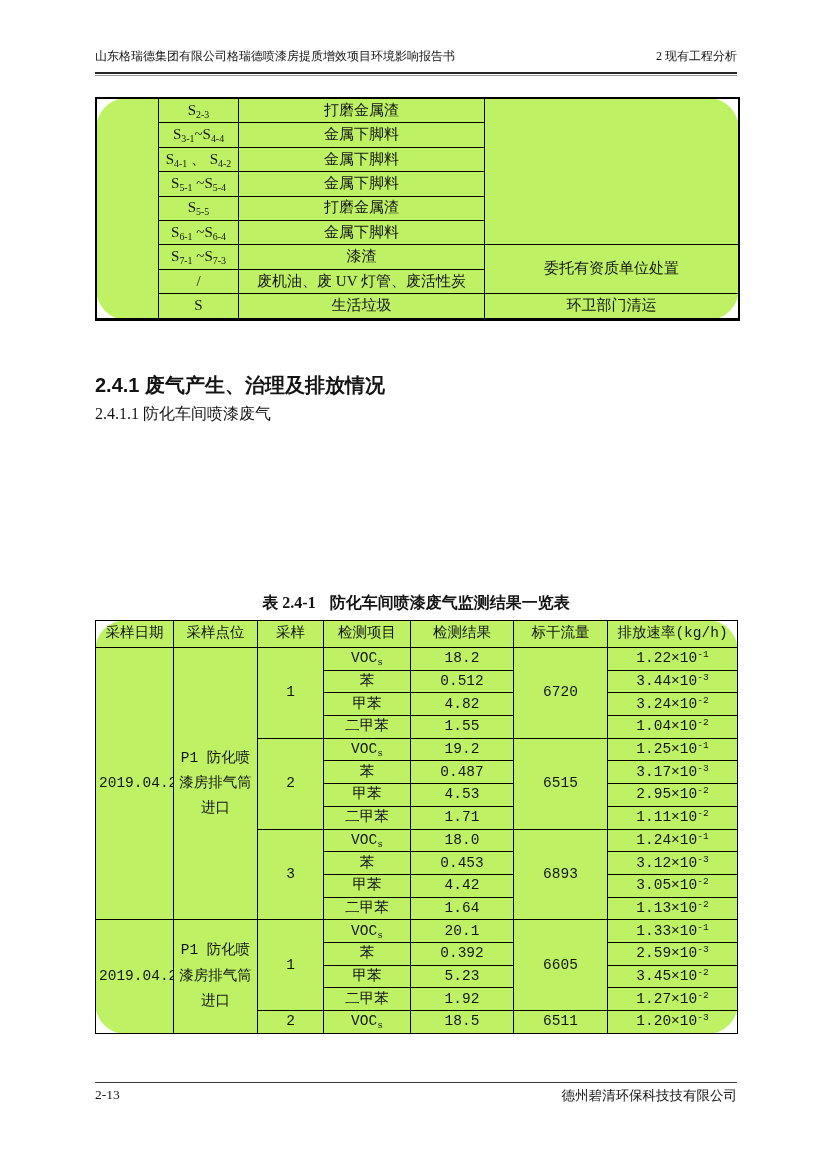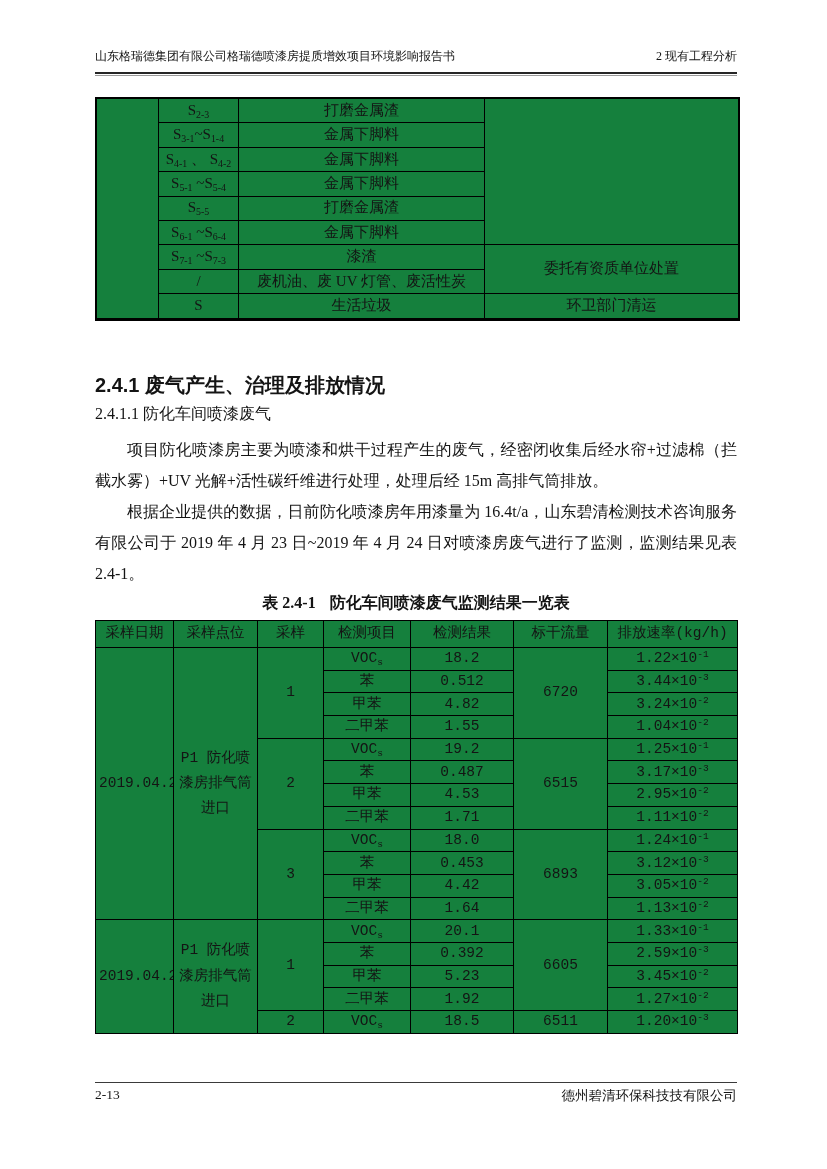--- a/index.html
+++ b/index.html
@@ -3,21 +3,21 @@
 <meta charset="utf-8">
 <style>
   html,body{margin:0;padding:0;background:#ffffff;}
   .page{position:relative;width:827px;height:1169px;background:#ffffff;overflow:hidden;
         font-family:"Liberation Serif","DejaVu Serif",serif;color:#141414;}
   
   .hdr{position:absolute;left:95px;top:48px;width:642px;display:flex;justify-content:space-between;
        align-items:flex-end;font-size:12px;padding-bottom:7px;border-bottom:2.5px solid #262626;}
   .hdr::after{content:"";position:absolute;left:0;right:0;bottom:-4px;height:1px;background:#9a9a9a;}
   
-  table{border-collapse:collapse;table-layout:fixed;width:642px;background:#15803d;}
+  table{border-collapse:collapse;table-layout:fixed;width:642px;background:#bef264;border-radius:31px;}
   td{border:1px solid #000;text-align:center;vertical-align:middle;padding:0 3px;
      font-size:15px;line-height:1.45;overflow:hidden;}
   .waste{position:absolute;left:95px;top:97px;border:1.5px solid #000;}
   .waste td{height:23.4px;}
   .waste table{width:642px;}
   .waste .wt{border:1.5px solid #000;border-bottom:2px solid #000;}
   .mon{position:absolute;left:95px;top:620px;}
   .mon table{border:1.5px solid #000;font-family:Liberation Mono, monospace;}
   .mon thead td{height:26px;font-size:14.5px;}
   .mon tbody td{height:21.7px;font-size:14.5px;}
@@ -61,21 +61,21 @@
           <col style="width:254px">
         </colgroup>
       <tbody id="waste-body">
           <tr>
             <td rowspan="9"></td>
             <td>S<sub>2-3</sub></td>
             <td>打磨金属渣</td>
             <td rowspan="6"></td>
           </tr>
           <tr>
-            <td>S<sub>3-1</sub>~S<sub>1-4</sub></td>
+            <td>S<sub>3-1</sub>~S<sub>4-4</sub></td>
             <td>金属下脚料</td>
           </tr>
           <tr>
             <td>S<sub>4-1</sub> 、 S<sub>4-2</sub></td>
             <td>金属下脚料</td>
           </tr>
           <tr>
             <td>S<sub>5-1</sub> ~S<sub>5-4</sub></td>
             <td>金属下脚料</td>
           </tr>
@@ -101,24 +101,20 @@
             <td>生活垃圾</td>
             <td rowspan="1">环卫部门清运</td>
           </tr>
         </tbody>
     </table>
   </div>
 
   <div class="h2">2.4.1 废气产生、治理及排放情况</div>
   <div class="h3">2.4.1.1 防化车间喷漆废气</div>
 
-  <div class="bodytext">
-    <p>项目防化喷漆房主要为喷漆和烘干过程产生的废气，经密闭收集后经水帘+过滤棉（拦截水雾）+UV 光解+活性碳纤维进行处理，处理后经 15m 高排气筒排放。</p>
-    <p>根据企业提供的数据，日前防化喷漆房年用漆量为 16.4t/a，山东碧清检测技术咨询服务有限公司于 2019 年 4 月 23 日~2019 年 4 月 24 日对喷漆房废气进行了监测，监测结果见表 2.4-1。</p>
-  </div>
 
   <div class="cap">
     <span class="lbl">表 2.4-1</span><span>防化车间喷漆废气监测结果一览表</span>
   </div>
 
   <div class="mon">
     <table>
       <colgroup id="mon-cols">
           <col style="width: 78px;">
           <col style="width: 84px;">

